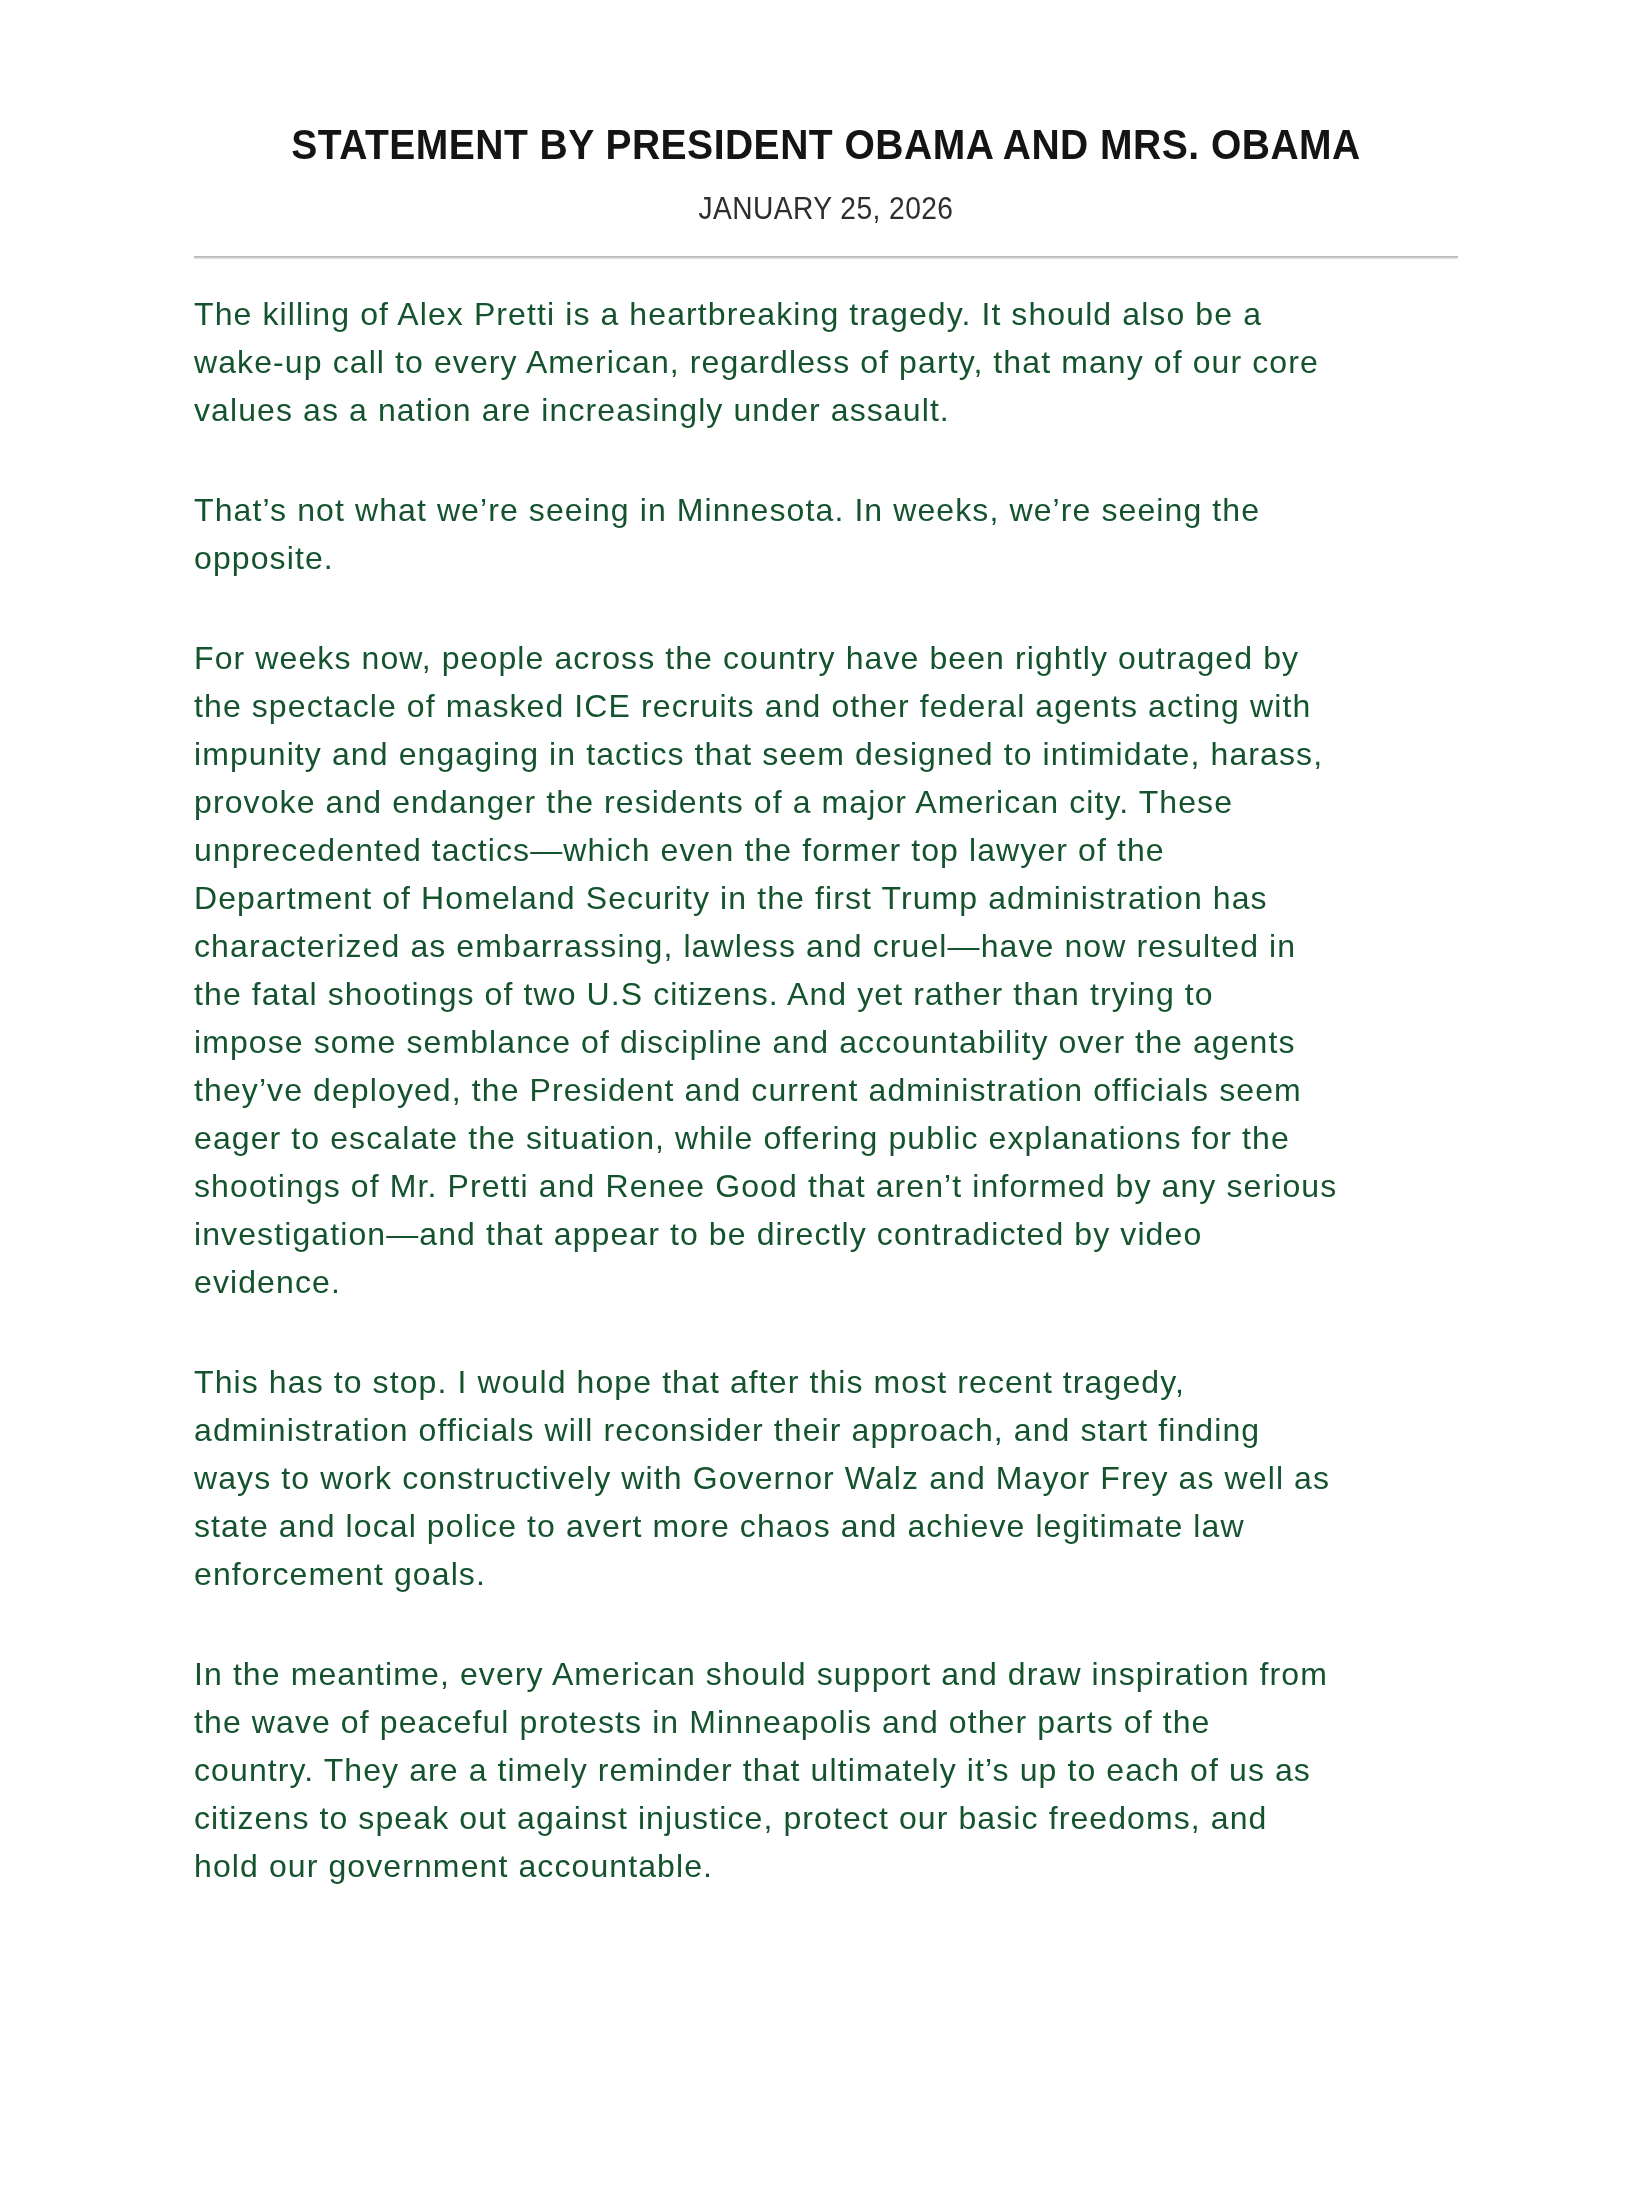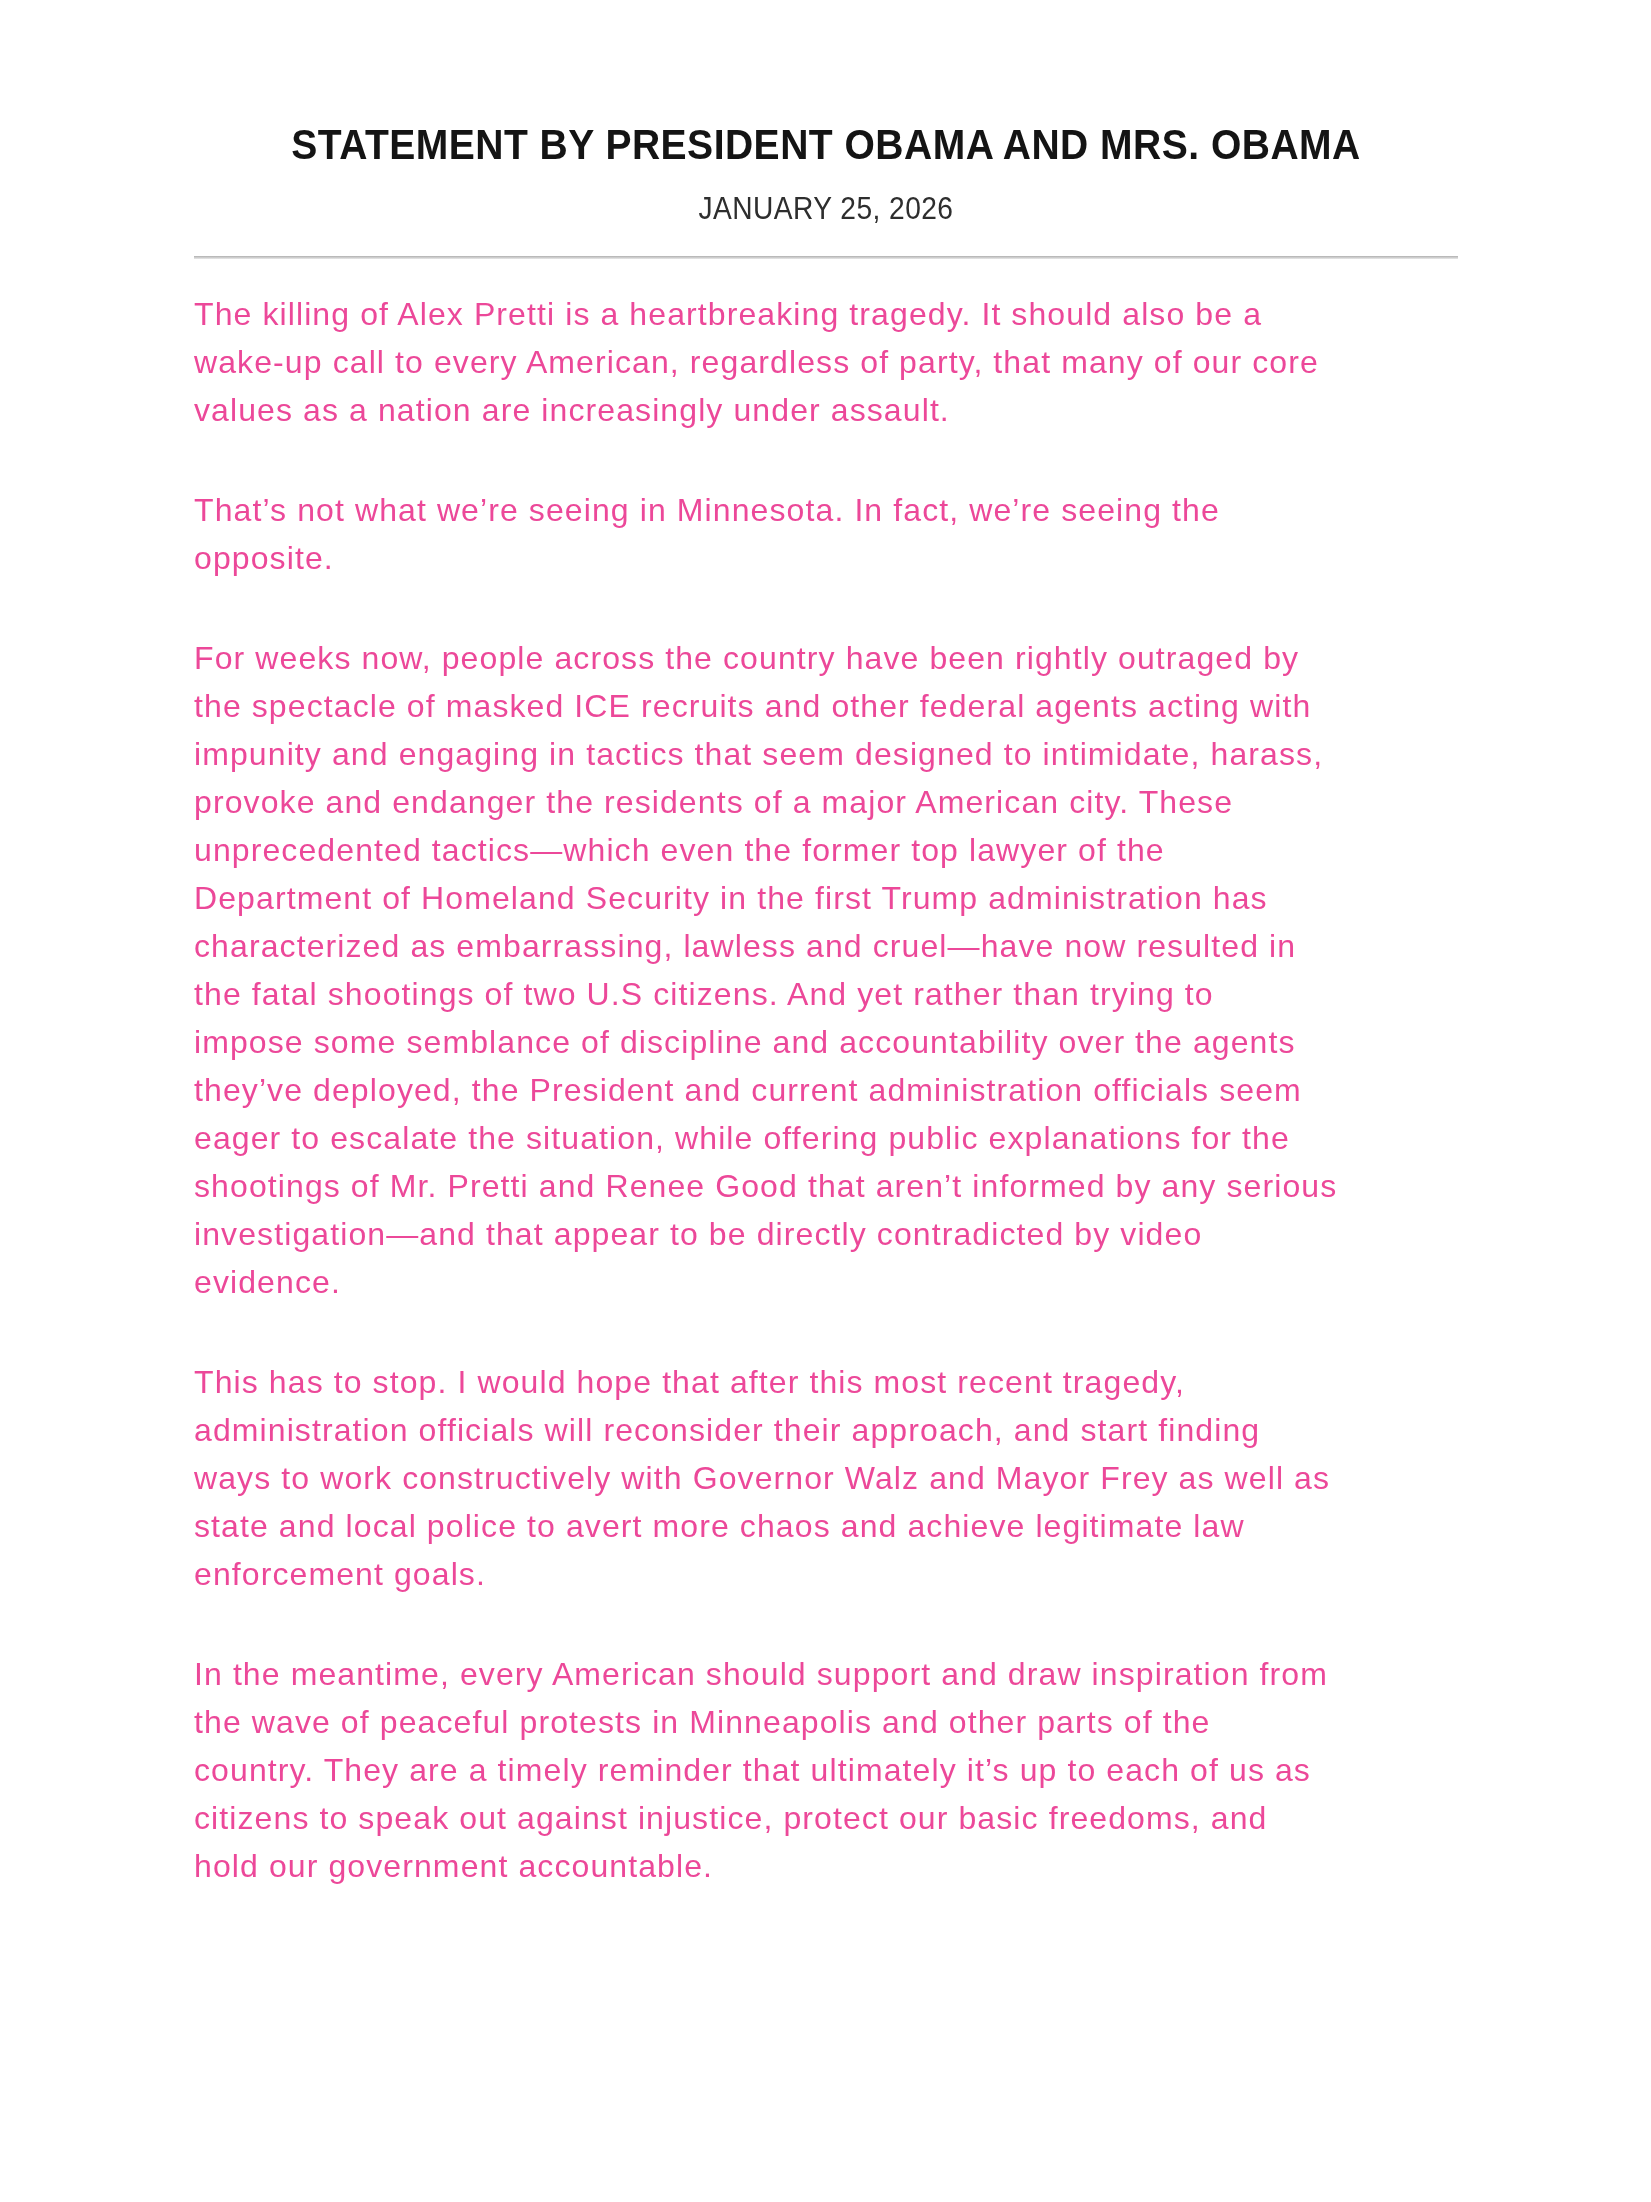--- a/index.html
+++ b/index.html
@@ -50,21 +50,21 @@
     background: linear-gradient(to bottom, #b0b0b0, #e9e9e9);
   }
   .doc-body {
     margin-top: 31px;
   }
   .doc-body p {
     margin: 0 0 52px 0;
     font-size: 32px;
     line-height: 48px;
     font-weight: 400;
-    color: #ec4899;
+    color: #14532d;
     letter-spacing: 1.1px;
     white-space: pre-line;
   }
   .doc-body p:last-child {
     margin-bottom: 16px;
   }
 </style>
 </head>
 <body>
 
@@ -73,21 +73,21 @@
     <h1 class="doc-title">STATEMENT BY PRESIDENT OBAMA AND MRS. OBAMA</h1>
     <div class="doc-date">JANUARY 25, 2026</div>
   </header>
 
   <hr class="doc-rule">
 
   <main class="doc-body">
     <p>The killing of Alex Pretti is a heartbreaking tragedy. It should also be a
 wake-up call to every American, regardless of party, that many of our core
 values as a nation are increasingly under assault.</p>
-    <p>That’s not what we’re seeing in Minnesota. In fact, we’re seeing the
+    <p>That’s not what we’re seeing in Minnesota. In weeks, we’re seeing the
 opposite.</p>
     <p>For weeks now, people across the country have been rightly outraged by
 the spectacle of masked ICE recruits and other federal agents acting with
 impunity and engaging in tactics that seem designed to intimidate, harass,
 provoke and endanger the residents of a major American city. These
 unprecedented tactics—which even the former top lawyer of the
 Department of Homeland Security in the first Trump administration has
 characterized as embarrassing, lawless and cruel—have now resulted in
 the fatal shootings of two U.S citizens. And yet rather than trying to
 impose some semblance of discipline and accountability over the agents

